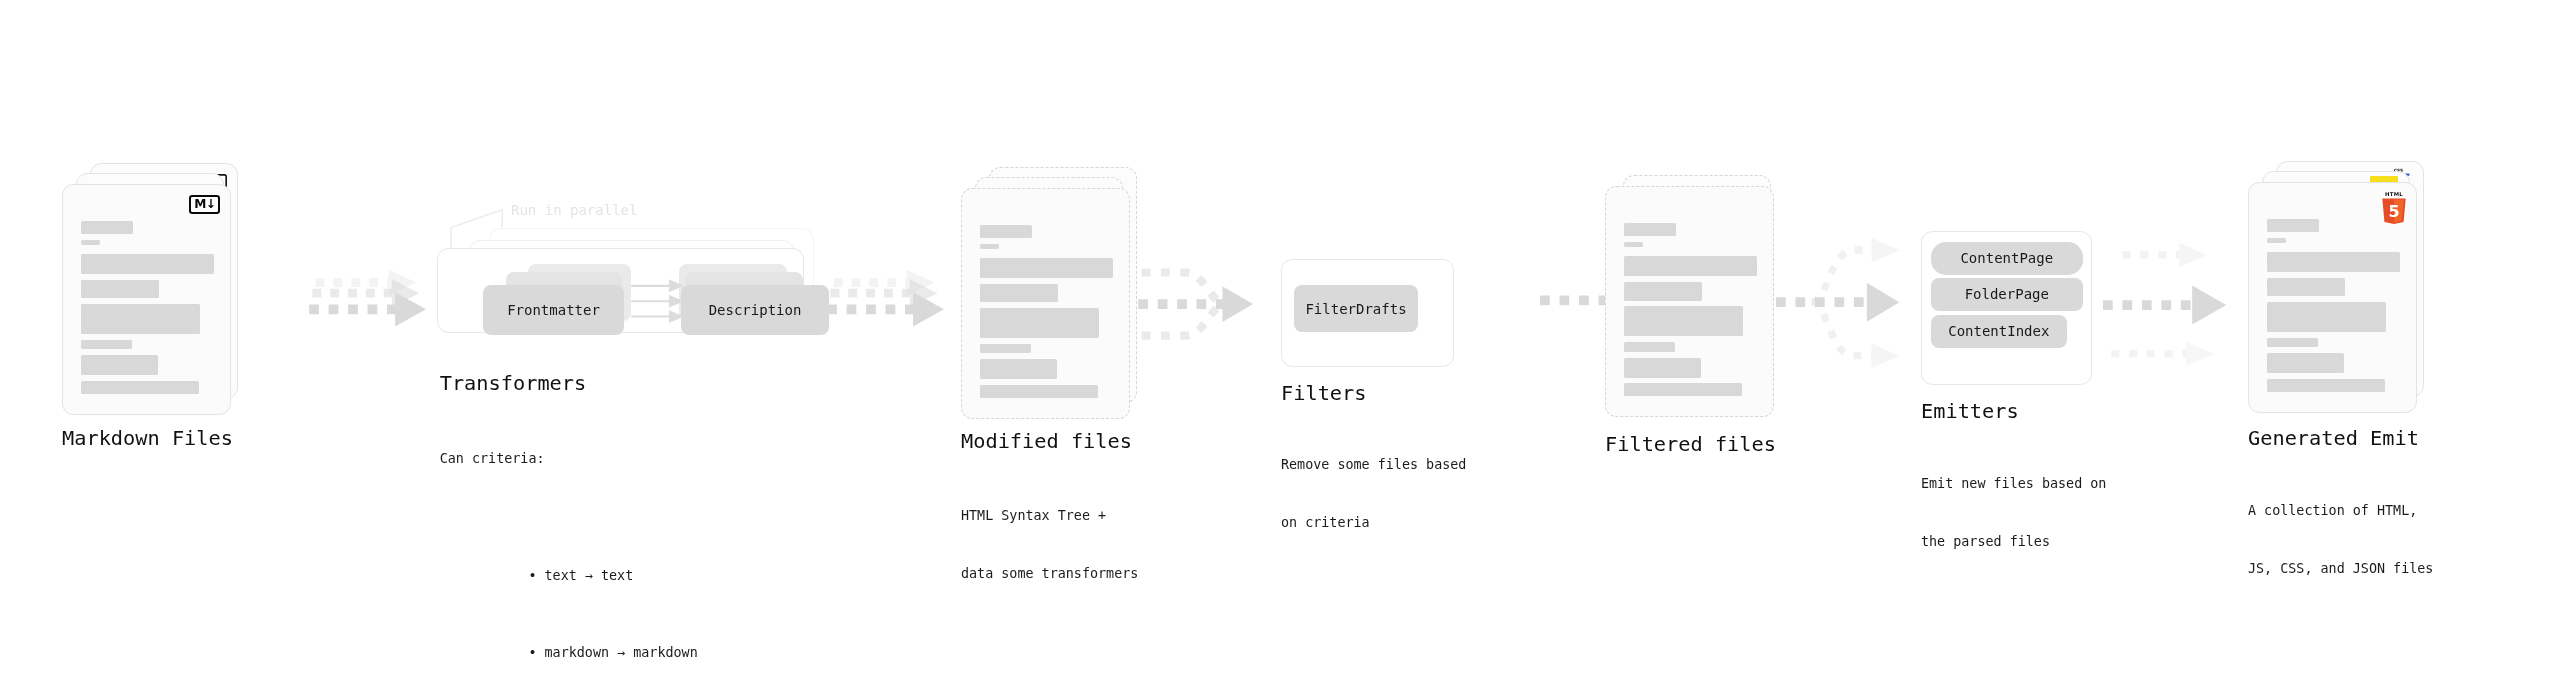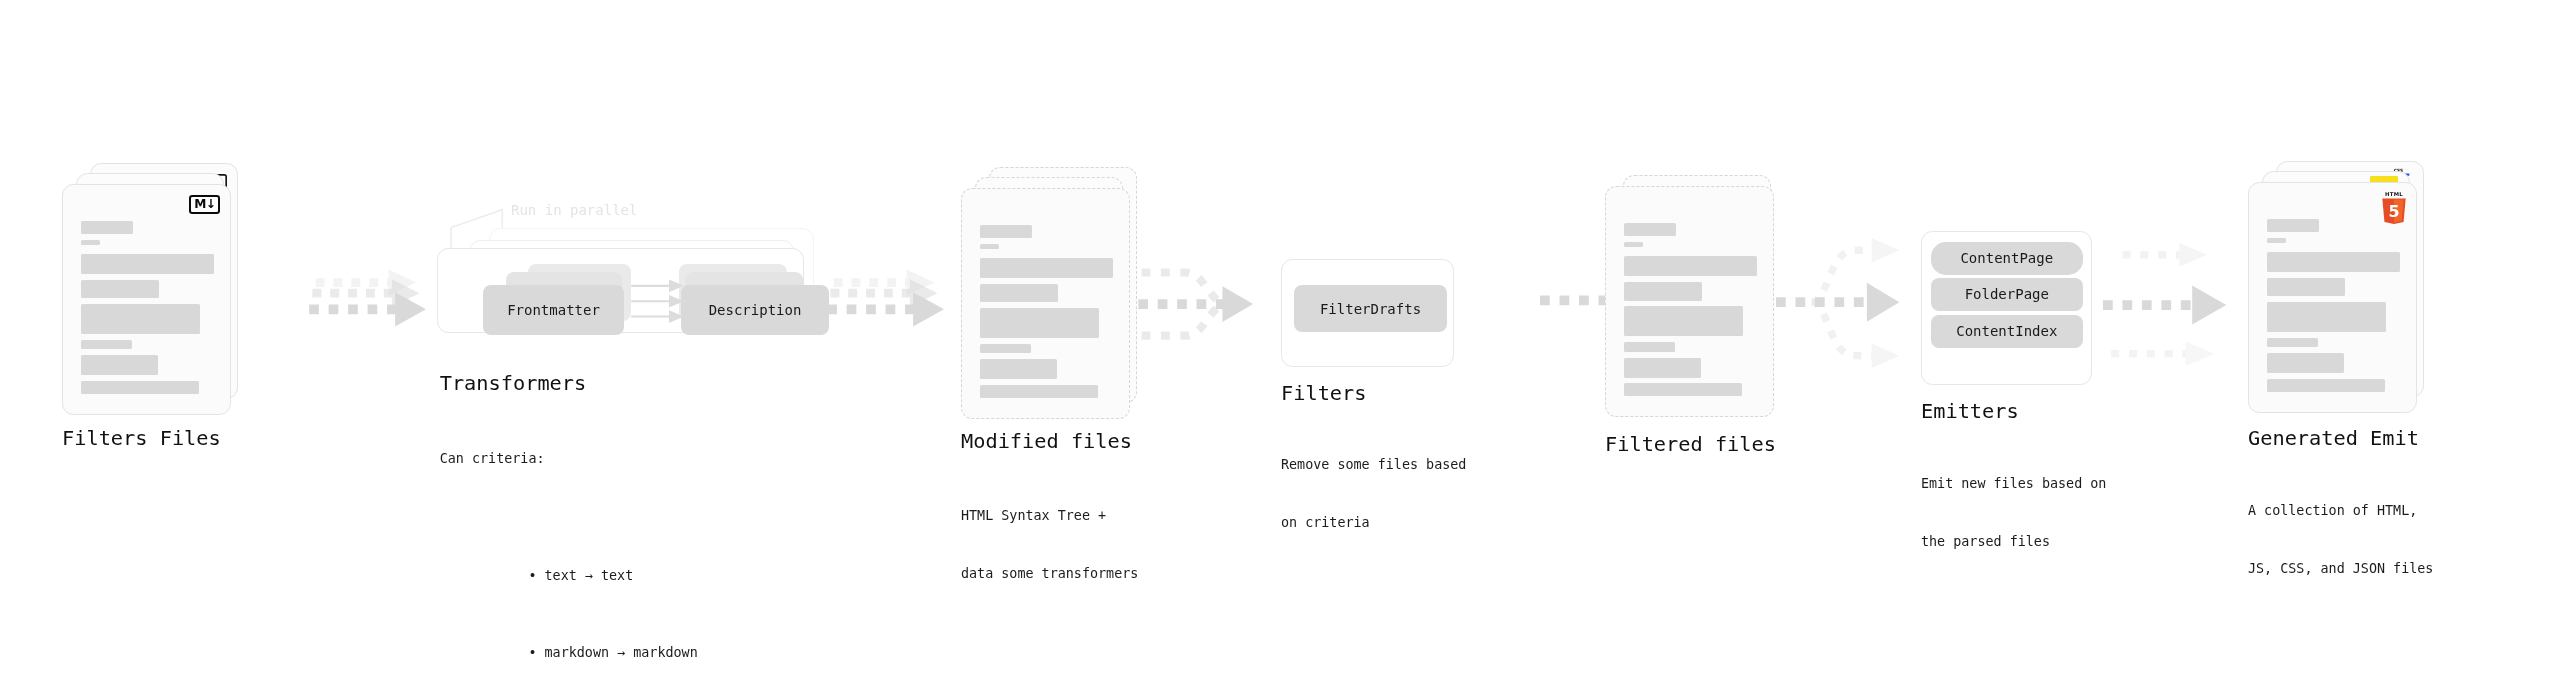--- a/index.html
+++ b/index.html
@@ -121,21 +121,21 @@
           <div class="dl" style="width:18.7px;  height:4.9px; margin-bottom:9px;"></div>
           <div class="dl" style="width:133px; height:20.3px;"></div>
           <div class="dl" style="width:78px;  height:18.7px;"></div>
           <div class="dl" style="width:119px; height:30px;"></div>
           <div class="dl" style="width:51px;  height:9.8px;"></div>
           <div class="dl" style="width:77px;  height:20.3px;"></div>
           <div class="dl" style="width:118px; height:13px;"></div>
         </div>
       </div>
     </div>
-    <div class="label-title" style="left:0px; top:263px;">Filters Files</div>
+    <div class="label-title" style="left:0px; top:263px;">Markdown Files</div>
   </div>
 
   <div class="arrowgrp" style="left:309px; top:268px;">
     <svg width="122" height="73" viewBox="0 0 150 90">
       <g opacity="0.30">
         <path d="M8 18 H104" stroke="#d9d9d9" stroke-width="11" stroke-dasharray="11 11"></path>
         <polygon points="98,2 132,18 98,34" fill="#d9d9d9"></polygon>
       </g>
       <g opacity="0.55">
         <path d="M4 31 H108" stroke="#d9d9d9" stroke-width="11" stroke-dasharray="11 11"></path>
@@ -242,21 +242,21 @@
         <path d="M4 18 H58 C84 18 86 57 112 57"></path>
         <path d="M4 96 H58 C84 96 86 57 112 57"></path>
       </g>
       <path d="M0 57 H112" stroke="#d9d9d9" stroke-width="12" stroke-dasharray="12 12"></path>
       <polygon points="104,35 142,57 104,79" fill="#d9d9d9"></polygon>
     </svg>
   </div>
 
   <div class="stage" style="left:1281px; top:244px; width:236px; height:244px;">
     <div class="proc-box" style="left:0px; top:14.6px; width:173px; height:108px;"></div>
-    <div class="pill" style="left:13px; top:41px; width:153px; height:47px;">FilterDrafts</div>
+    <div class="pill" style="left:13px; top:41px; width:124px; height:47px;">FilterDrafts</div>
     <div class="label-title" style="left:0px; top:137px;">Filters</div>
     <div class="label-sub" style="left:0px; top:172px;">
       <div>Remove some files based</div>
       <div>on criteria</div>
     </div>
   </div>
 
   <div class="arrowgrp" style="left:1540px; top:280px;">
     <svg width="122" height="45" viewBox="0 0 150 55">
       <path d="M0 25 H112" stroke="#d9d9d9" stroke-width="12" stroke-dasharray="12 12"></path>
@@ -295,21 +295,21 @@
       </g>
       <path d="M0 84 H120" stroke="#d9d9d9" stroke-width="12" stroke-dasharray="12 12"></path>
       <polygon points="112,60 152,84 112,108" fill="#d9d9d9"></polygon>
     </svg>
   </div>
 
   <div class="stage" style="left:1921px; top:219px; width:276px; height:260px;">
     <div class="proc-box" style="left:0px; top:12.2px; width:171px; height:154px;"></div>
     <div class="pill" style="left:9.8px; top:23px; width:152px; height:32.5px;border-radius:15px;">ContentPage</div>
     <div class="pill" style="left:9.8px; top:59px; width:152px; height:32.5px;">FolderPage</div>
-    <div class="pill" style="left:9.8px; top:96px; width:152px; height:32.5px;">ContentIndex</div>
+    <div class="pill" style="left:9.8px; top:96px; width:136px; height:32.5px;">ContentIndex</div>
     <div class="label-title" style="left:0px; top:180px;">Emitters</div>
     <div class="label-sub" style="left:0px; top:216px;">
       <div>Emit new files based on</div>
       <div>the parsed files</div>
     </div>
   </div>
 
   <div class="arrowgrp" style="left:2103px; top:228px;">
     <svg width="150" height="142" viewBox="0 0 185 175">
       <g opacity="0.45">

